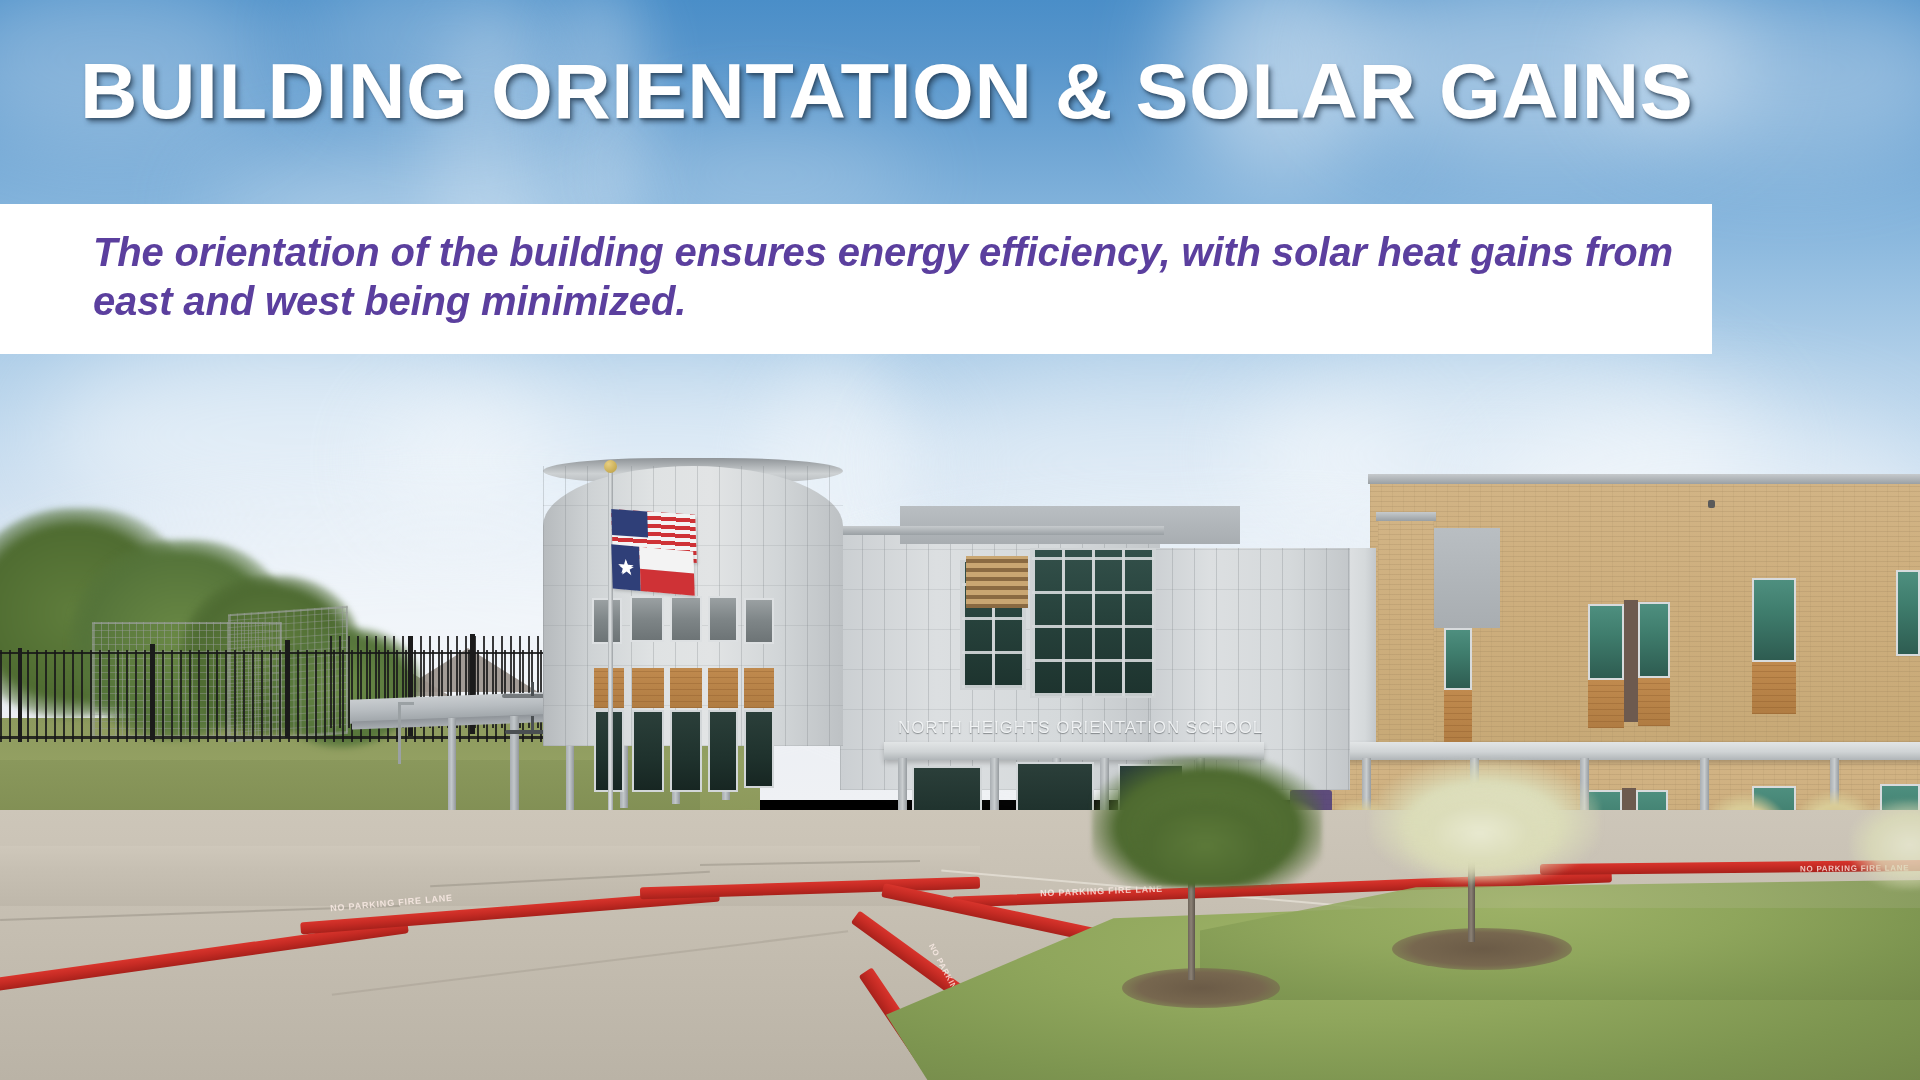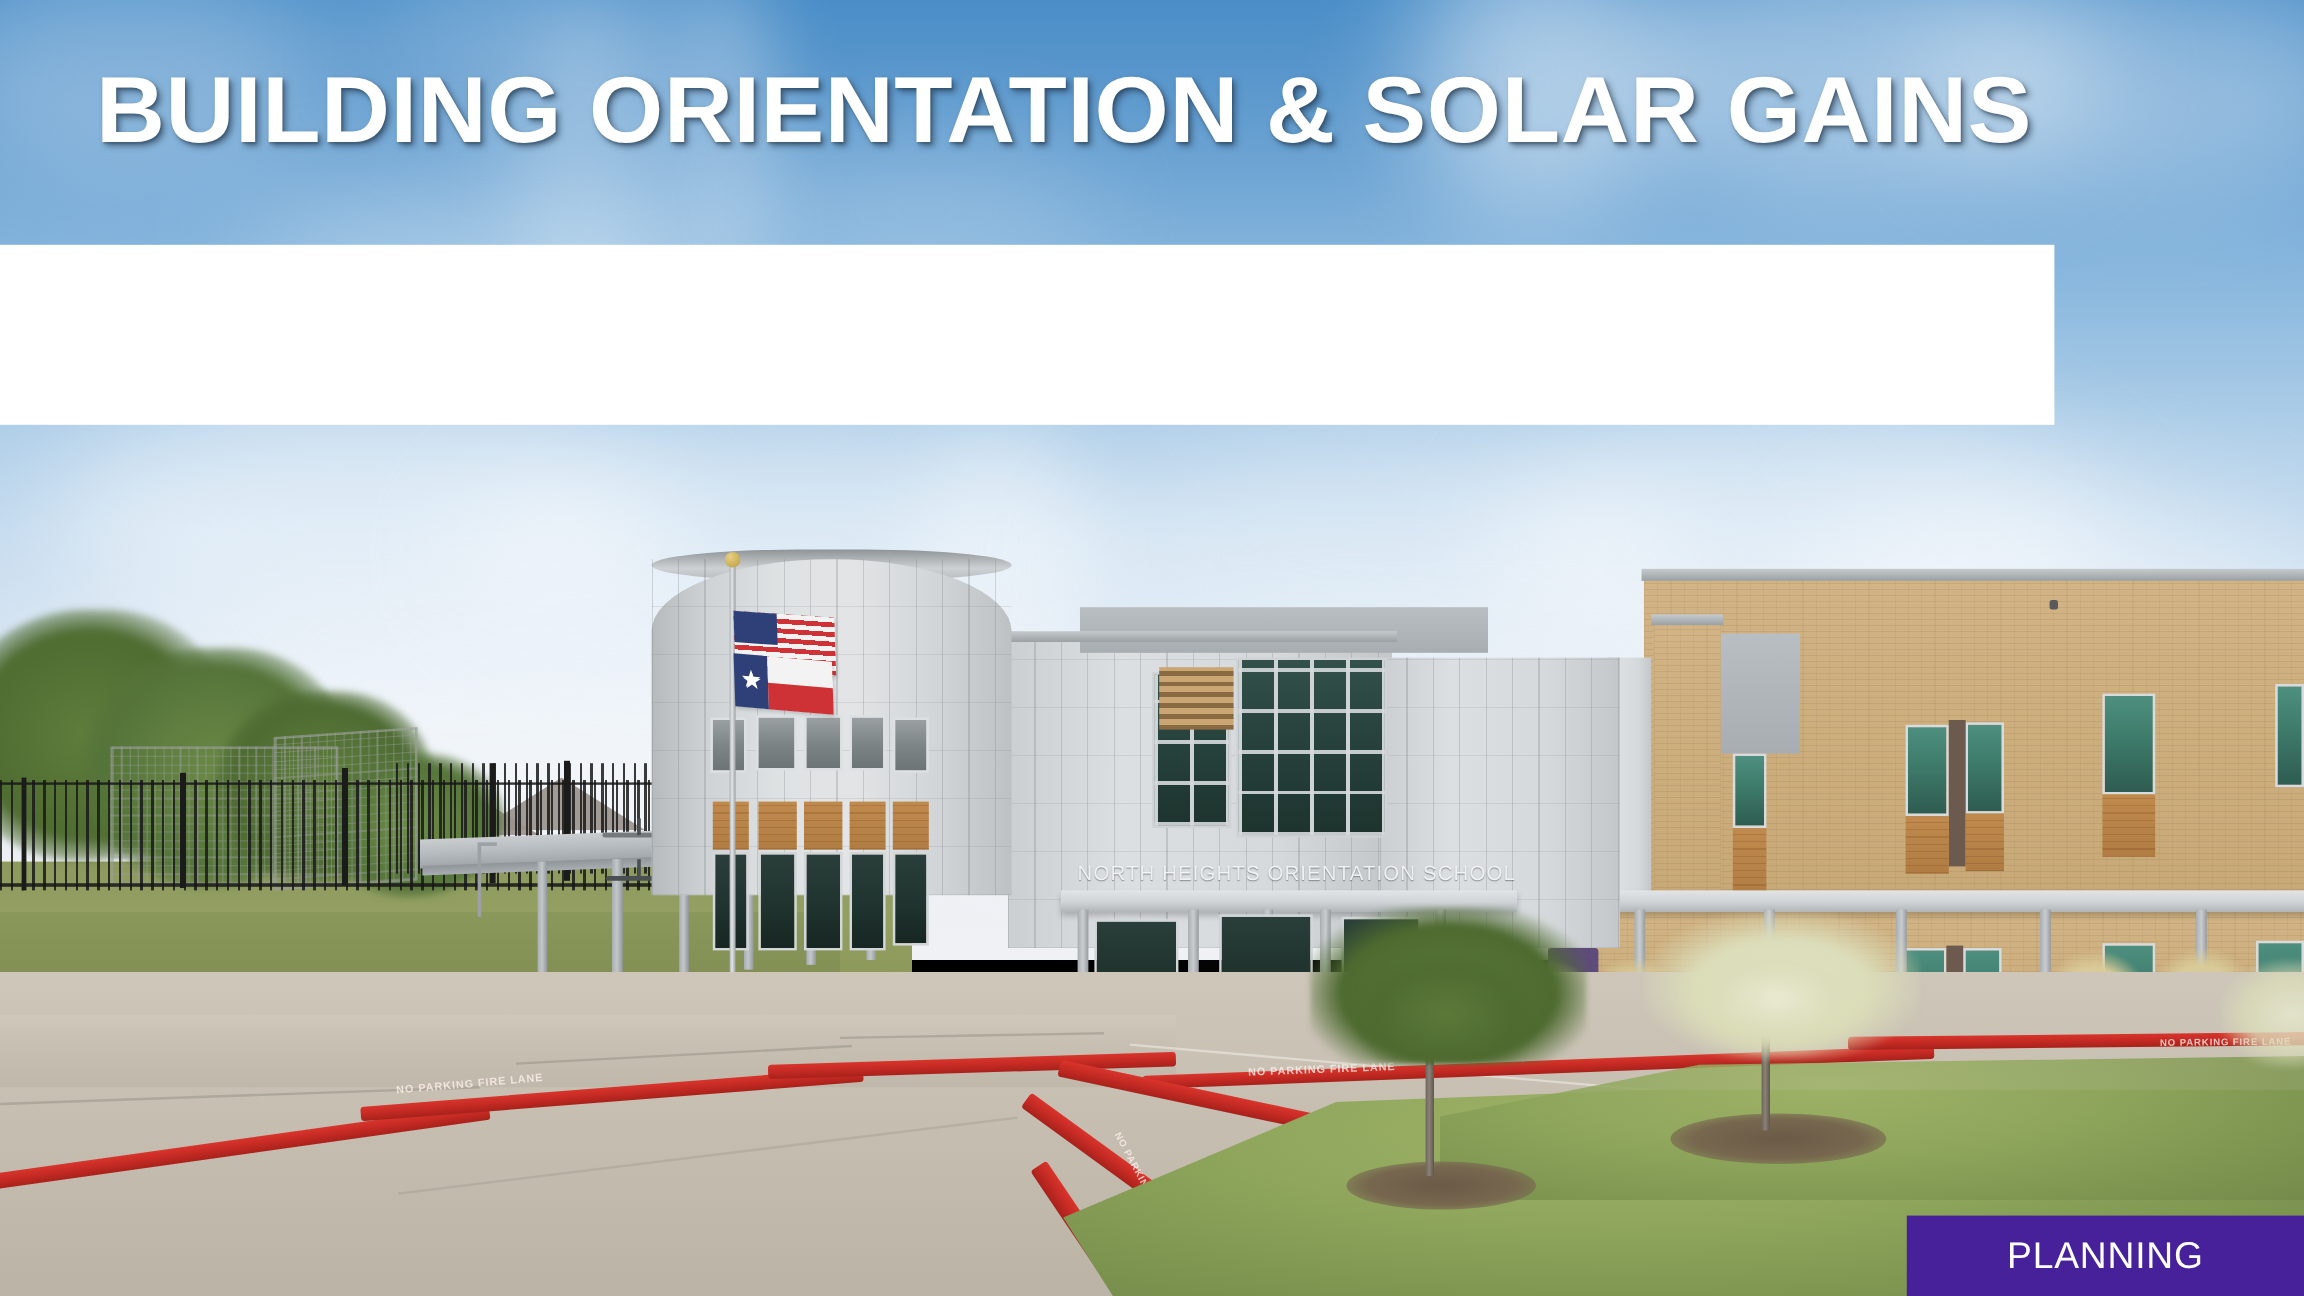--- a/index.html
+++ b/index.html
@@ -542,18 +542,16 @@
     <div class="bloom-tree" style="left:1370px; top:760px; width:230px; height:124px;"></div>
     <div class="bloom-tree" style="left:1400px; top:786px; width:160px; height:94px; opacity:.85;"></div>
 
     <div class="bloom-tree" style="left:1850px; top:800px; width:120px; height:90px; opacity:.8;"></div>
 
   </div>
 
   <h1 class="title">BUILDING ORIENTATION &amp; SOLAR GAINS</h1>
 
   <div class="caption-band"></div>
-
-  <div class="badge">
-    <span class="badge-label">PLANNING</span>
-  </div>
+  <p class="caption-text">The orientation of the building ensures energy efficiency, with solar heat gains from east and west being minimized.</p>
+
 
 </div>
 
 </body></html>

